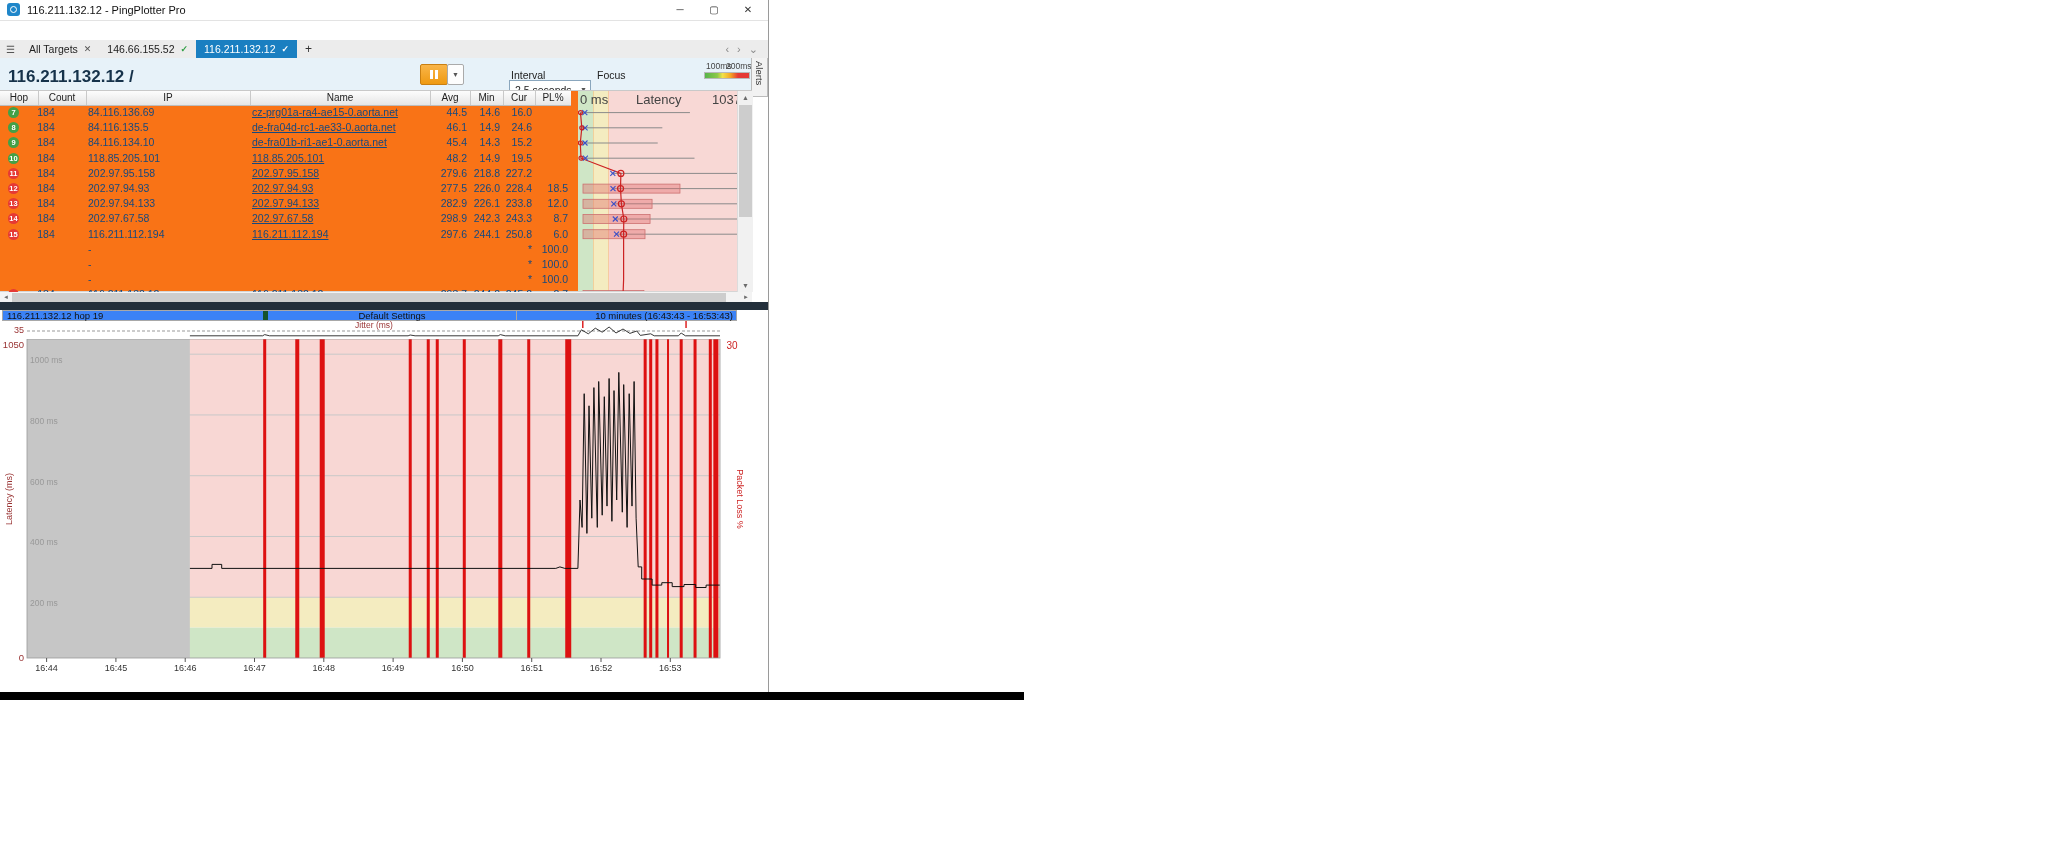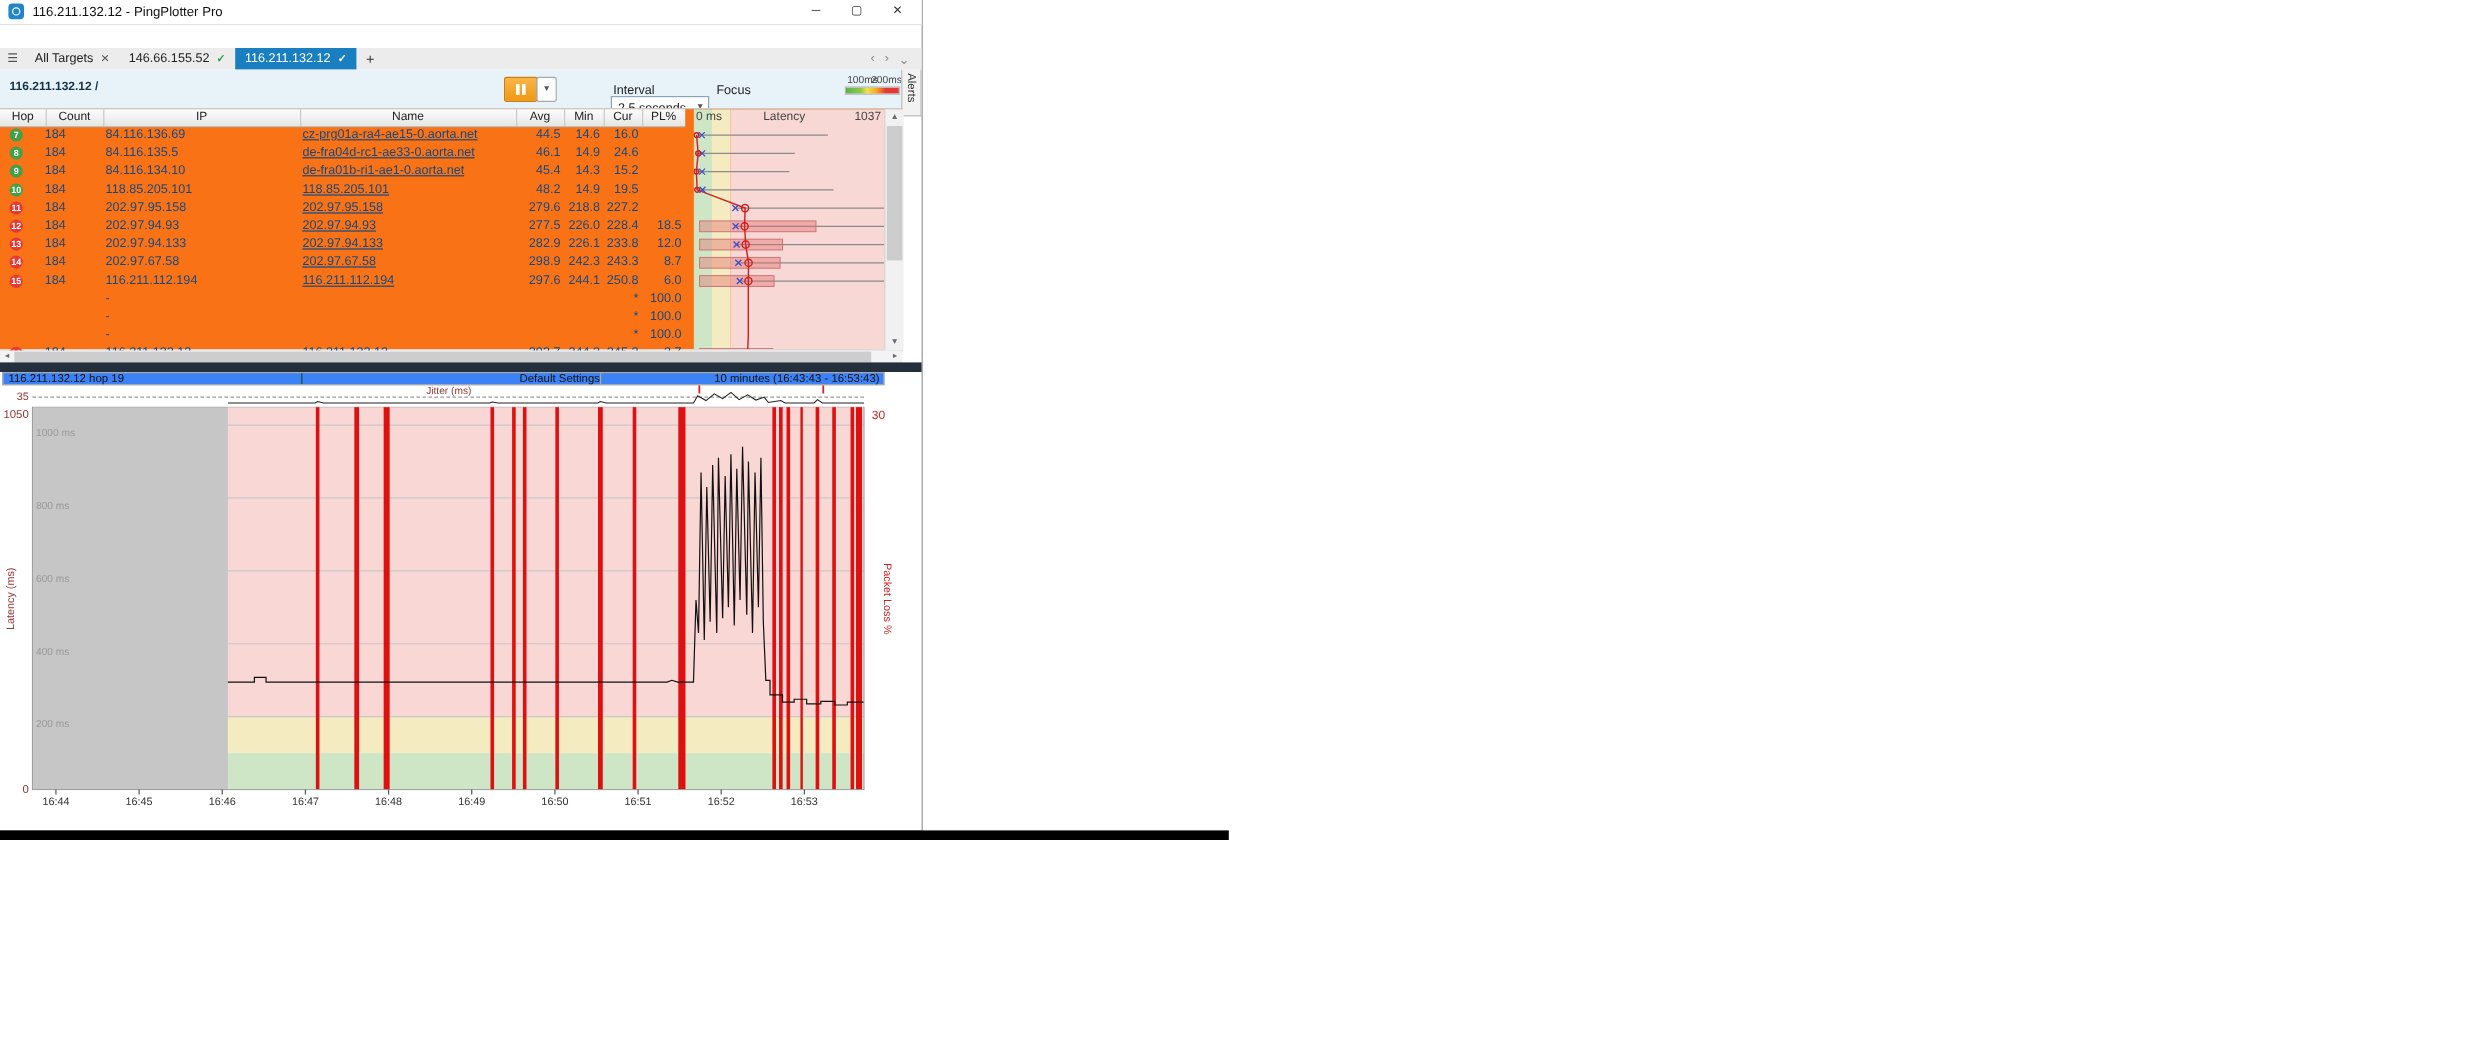--- a/index.html
+++ b/index.html
@@ -24,42 +24,42 @@
   .tab.active{background:#1a7fc1;color:#fff;}
   .tg{margin-left:6px;font-size:9px;}
   .tg.check{color:#2f9e44;font-weight:bold;}
   .tab.active .tg.check{color:#fff;}
   .tg.close{color:#555;}
   .newtab{font-size:12px;color:#333;padding:0 8px;}
   .tabnav{margin-left:auto;display:flex;align-items:center;padding-right:6px;color:#8a8a8a;font-size:11px;}
   .tabnav span{padding:0 4px;}
   
   .thdr{position:absolute;left:0;top:58px;width:768px;height:32px;background:#e7f2f9;border-bottom:1px solid #bcd5e5;}
-  .target-title{position:absolute;left:8px;top:9px;font-size:10px;font-weight:bold;color:#16324a;}
+  .target-title{position:absolute;left:8px;top:9px;font-size:17px;font-weight:bold;color:#16324a;}
   .pausebtn{position:absolute;left:420px;top:6px;width:26px;height:19px;background:linear-gradient(#f9b549,#ef9a12);border:1px solid #c97f12;border-radius:2px;display:flex;align-items:center;justify-content:center;gap:2px;}
   .pbar{width:3px;height:9px;background:#fff;}
   .pausearrow{position:absolute;left:447px;top:6px;width:15px;height:19px;background:#fdfdfd;border:1px solid #aaa;border-radius:2px;text-align:center;line-height:19px;font-size:7px;color:#555;}
   .ctl-label{position:absolute;top:11px;font-size:10.5px;color:#222;}
   .lab-interval{left:488px;margin-left:23px;} .lab-focus{left:597px;}
   .combo{position:absolute;top:6px;height:19px;background:#fff;border:1px solid #8aa6bd;font-size:10.5px;color:#222;}
   .combo .cv{position:absolute;left:5px;top:3px;}
   .combo .ca{position:absolute;right:3px;top:5px;font-size:7px;color:#555;}
   .cb-interval{left:509px;width:80px;margin-top:16px;} .cb-focus{left:628px;width:72px;margin-top:48px;}
   .legend-label{position:absolute;top:3px;font-size:8.5px;color:#444;}
   .ll-100{left:706px;} .ll-200{left:726px;}
   .legend-bar{position:absolute;left:704px;top:14px;width:44px;height:5px;
      background:linear-gradient(to right,#57b44a 0%,#8cc94b 28%,#f2e14a 40%,#f5a623 58%,#e53935 75%,#e53935 100%);
      border:1px solid #b9b9b9;}
   .alerts-tab{position:absolute;left:751px;top:58px;width:15px;height:38px;background:#f2f2f2;border:1px solid #bbb;border-top:none;}
   .alerts-tab span{writing-mode:vertical-rl;font-size:9.5px;color:#333;display:block;margin:3px auto 0 2px;}
   
   .table-wrap{position:absolute;left:0;top:90px;width:752px;height:201px;background:#f97316;border-top:1px solid #c9c9c9;border-bottom:1px solid #b5b5b5;}
   .thead-bg{position:absolute;left:0;top:0;width:571px;height:14px;background:linear-gradient(#fdfdfd,#e6e6e6);border-bottom:1px solid #bdbdbd;z-index:2;}
   .th{position:absolute;top:0;height:14px;line-height:14px;text-align:center;font-size:10px;color:#222;border-right:1px solid #c9c9c9;z-index:3;}
-  .gh{position:absolute;top:1px;font-size:10px;color:#444;z-index:3;}
+  .gh{position:absolute;top:1px;font-size:13px;color:#444;z-index:3;}
   #rowgraph{position:absolute;left:578px;top:0;z-index:0;}
   .tbody{position:absolute;left:0;top:14px;width:737px;height:187px;overflow:hidden;z-index:1;}
   .trow{position:absolute;left:0;width:737px;height:15.2px;}
   .cell{position:absolute;top:0;height:15.2px;line-height:15.2px;font-size:10.5px;color:#17497e;white-space:nowrap;}
   .c-count{left:24px;width:44px;text-align:center;}
   .c-ip{left:88px;width:158px;}
   .c-name{left:252px;width:176px;text-decoration:underline;}
   .c-avg{left:424px;width:43px;text-align:right;}
   .c-min{left:470px;width:30px;text-align:right;}
   .c-cur{left:502px;width:30px;text-align:right;}
@@ -73,21 +73,21 @@
   .vs-thumb{position:absolute;left:1px;top:14px;width:13px;height:112px;background:#cdcdcd;}
   .hscroll{position:absolute;left:0;top:291px;width:752px;height:11px;background:#f3f3f3;border-top:1px solid #d5d5d5;}
   .hs-l,.hs-r{position:absolute;top:0;width:12px;height:11px;text-align:center;font-size:6px;color:#6b6b6b;line-height:11px;}
   .hs-l{left:0;} .hs-r{right:0;}
   .hs-thumb{position:absolute;left:12px;top:1px;width:714px;height:9px;background:#cdcdcd;}
   
   .splitter{position:absolute;left:0;top:302px;width:768px;height:8px;background:#232f3b;}
   .tl-header{position:absolute;left:2px;top:310px;width:735px;height:11px;background:#3b82f6;border:1px solid #a8a8a8;box-sizing:border-box;font-size:9.5px;color:#111;}
   .tlh-cell{position:absolute;top:0;height:9px;line-height:9px;}
   .tlh-l{left:4px;width:246px;}
-  .tlh-c{left:248px;width:248px;text-align:right;border-left:1px solid #14532d;border-right:1px solid #a8a8a8;}
+  .tlh-c{left:260px;width:248px;text-align:center;border-left:5px solid #14532d;border-right:1px solid #a8a8a8;}
   .tlh-r{left:502px;width:228px;text-align:right;padding-right:4px;}
   #jitter{position:absolute;left:0;top:321px;}
   #plot{position:absolute;left:0;top:339px;}
   .bottom-strip{position:absolute;left:0;top:692px;width:1024px;height:8px;background:#000;}
 </style>
 </head>
 <body>
 
 <div class="canvas">
   <div class="window">

